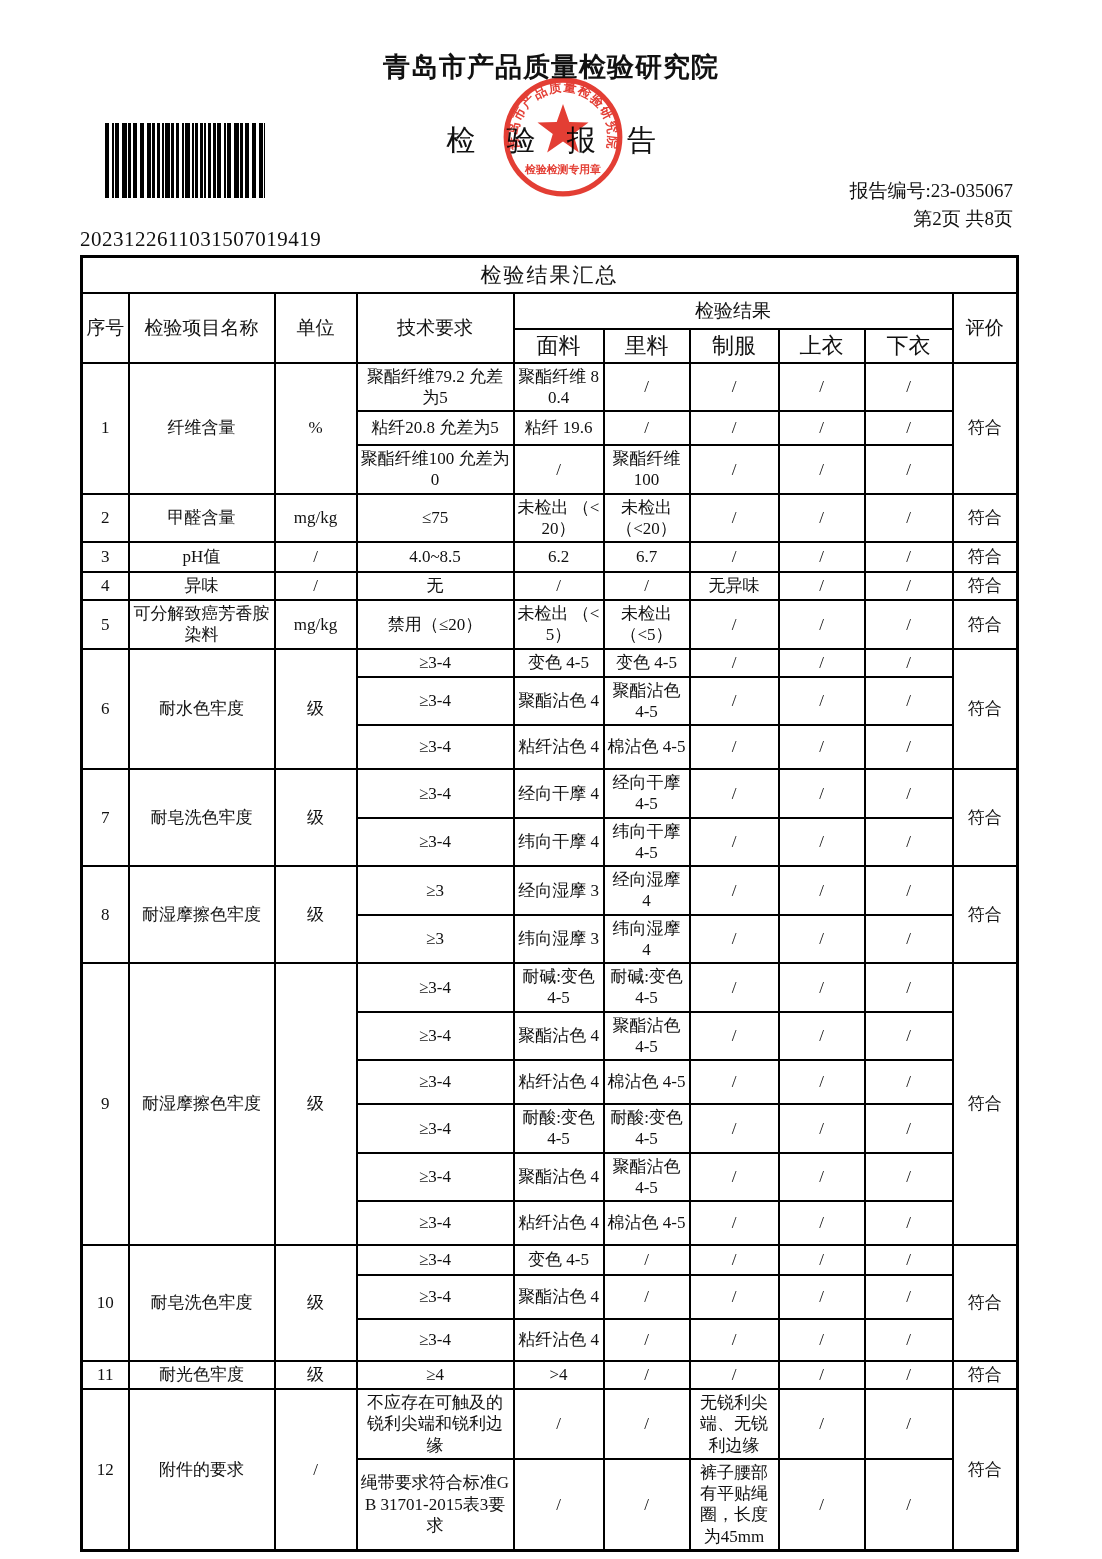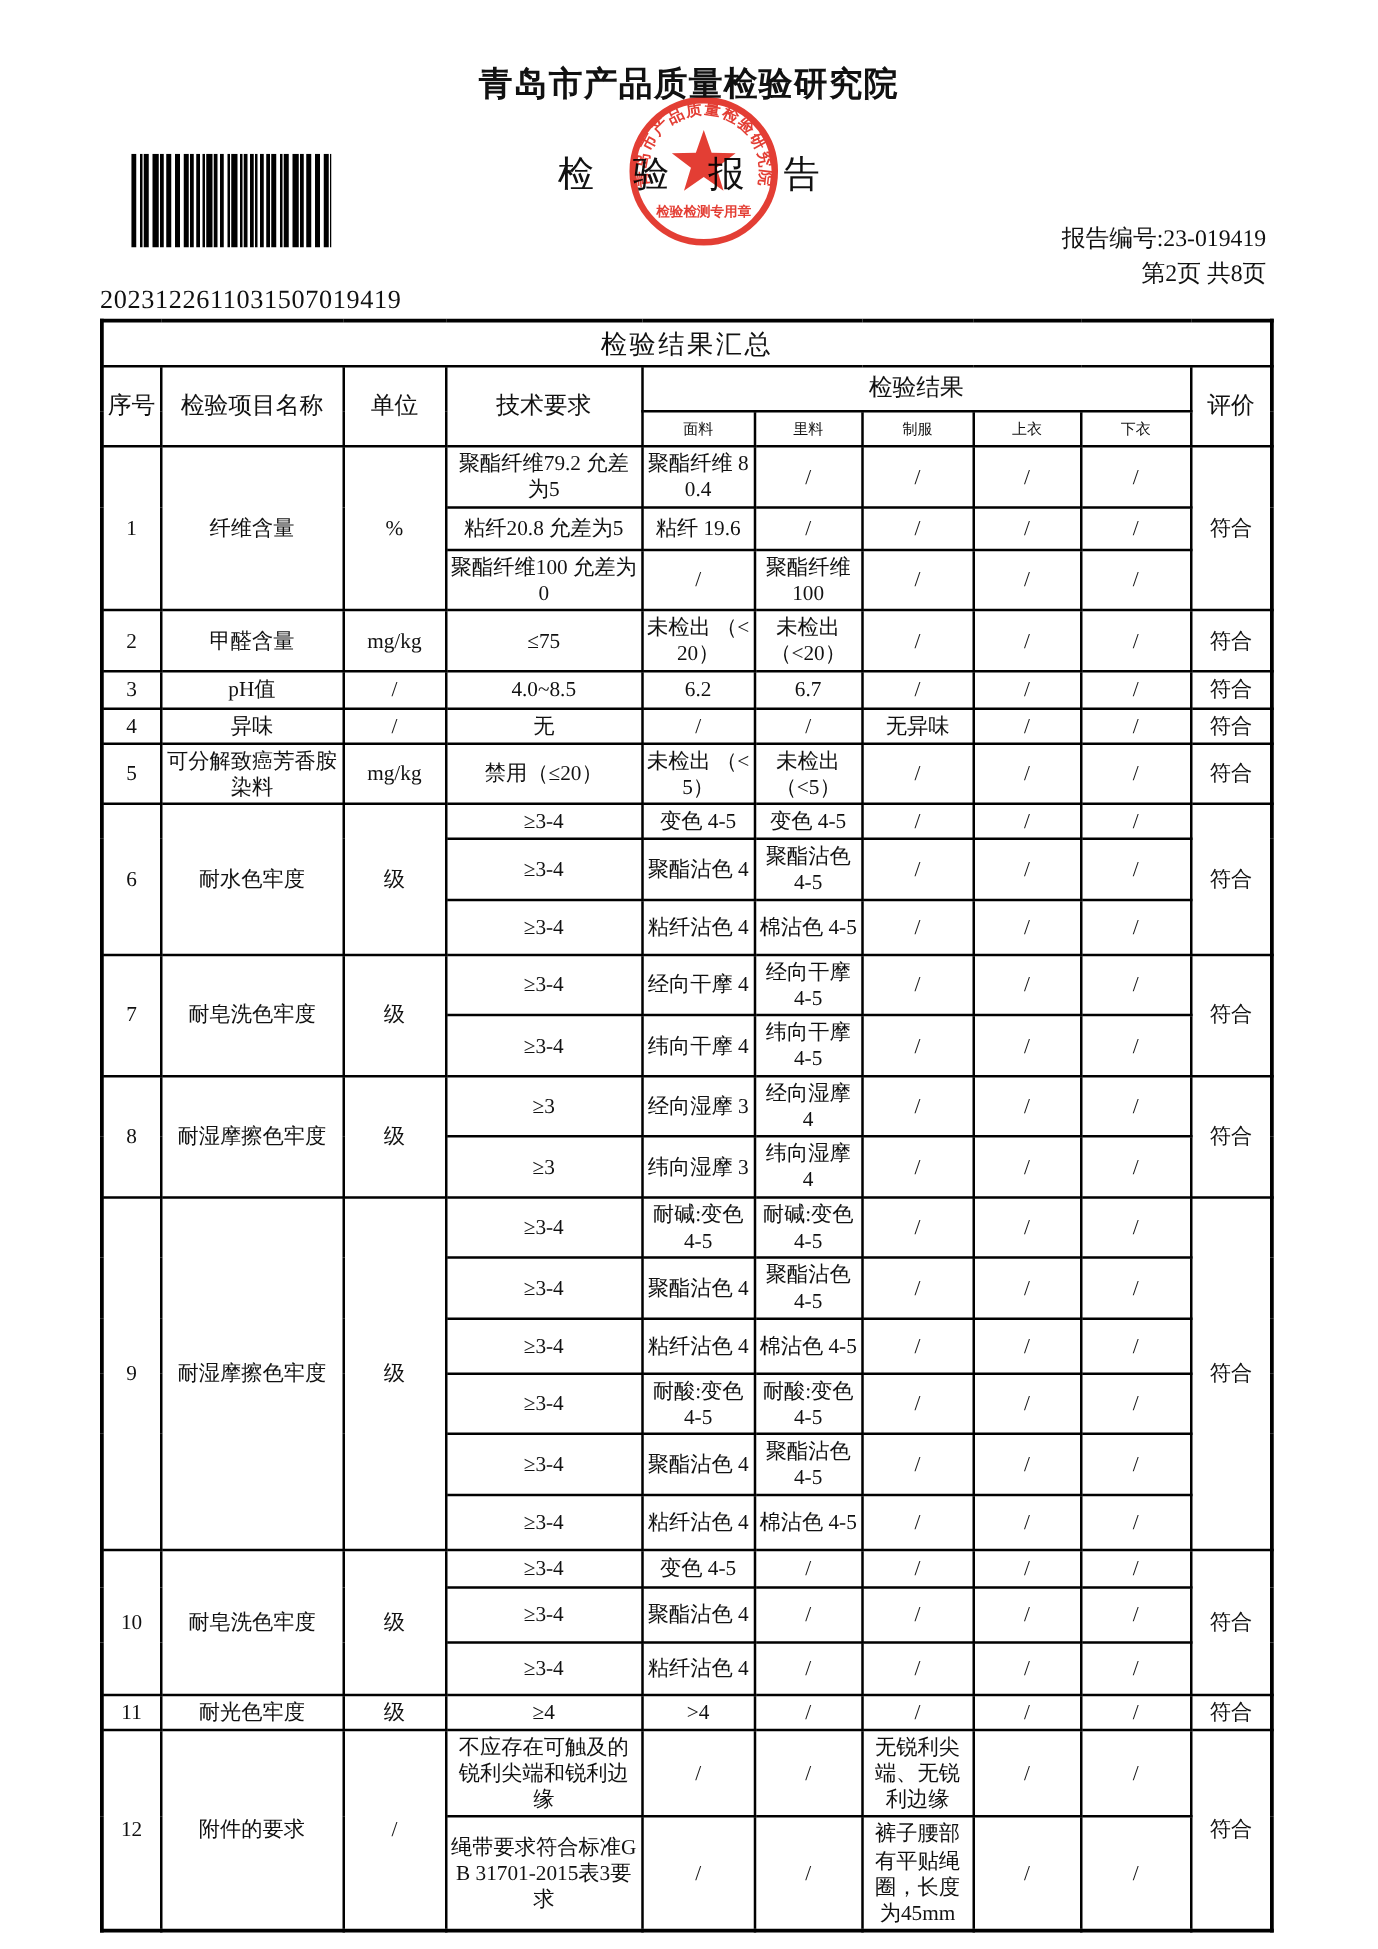--- a/index.html
+++ b/index.html
@@ -104,21 +104,21 @@
     padding: 2px 3px;
     line-height: 1.25;
     word-break: break-all;
   }
   td.table-title {
     font-size: 21px;
     height: 30px;
     letter-spacing: 2px;
   }
   tr.hdr-main td { font-size: 19px; height: 30px; }
-  tr.hdr-sub  td { font-size: 12px; height: 22px; }
+  tr.hdr-sub  td { font-size: 22px; height: 22px; }
 </style>
 </head>
 <body>
 
 <div class="page">
 
   <div class="org-line1">青岛市产品质量检验研究院</div>
   <div class="report-title">检 验 报 告</div>
 
   <svg class="stamp" viewBox="0 0 120 120">
@@ -127,21 +127,21 @@
     <text fill="#e02318" font-size="12.5" font-weight="bold" letter-spacing="1">
       <textPath href="#seal-arc" startOffset="50%" text-anchor="middle">青岛市产品质量检验研究院</textPath>
     </text>
     <polygon fill="#e02318" points="60,28 66.1,45.6 84.7,46 69.9,57.2 75.3,75 60,64.4 44.7,75 50.1,57.2 35.3,46 53.9,45.6"></polygon>
     <text x="60" y="95" text-anchor="middle" fill="#e02318" font-size="10.5" font-weight="bold">检验检测专用章</text>
   </svg>
 
   <div class="barcode" id="barcode"><i style="width:4px;margin-right:3px"></i><i style="width:2px;margin-right:1px"></i><i style="width:4px;margin-right:3px"></i><i style="width:5px;margin-right:1px"></i><i style="width:3px;margin-right:2px"></i><i style="width:4px;margin-right:3px"></i><i style="width:4px;margin-right:3px"></i><i style="width:4px;margin-right:1px"></i><i style="width:3px;margin-right:2px"></i><i style="width:3px;margin-right:2px"></i><i style="width:2px;margin-right:1px"></i><i style="width:5px;margin-right:1px"></i><i style="width:3px;margin-right:2px"></i><i style="width:3px;margin-right:3px"></i><i style="width:2px;margin-right:1px"></i><i style="width:5px;margin-right:2px"></i><i style="width:2px;margin-right:1px"></i><i style="width:3px;margin-right:2px"></i><i style="width:3px;margin-right:1px"></i><i style="width:2px;margin-right:2px"></i><i style="width:3px;margin-right:2px"></i><i style="width:3px;margin-right:1px"></i><i style="width:4px;margin-right:3px"></i><i style="width:2px;margin-right:1px"></i><i style="width:4px;margin-right:3px"></i><i style="width:5px;margin-right:1px"></i><i style="width:3px;margin-right:2px"></i><i style="width:4px;margin-right:3px"></i><i style="width:4px;margin-right:3px"></i><i style="width:4px;margin-right:1px"></i><i style="width:3px;margin-right:2px"></i></div>
   <div class="barcode-number">2023122611031507019419</div>
 
-  <div class="report-no">报告编号:23-019419</div>
+  <div class="report-no">报告编号:23-035067</div>
   <div class="page-info">第2页 共8页</div>
 
   <table class="results-table">
     <colgroup>
       <col style="width:47px">
         <col style="width:146px">
         <col style="width:82px">
         <col style="width:157px">
       <col style="width:90px">
         <col style="width:86px">

